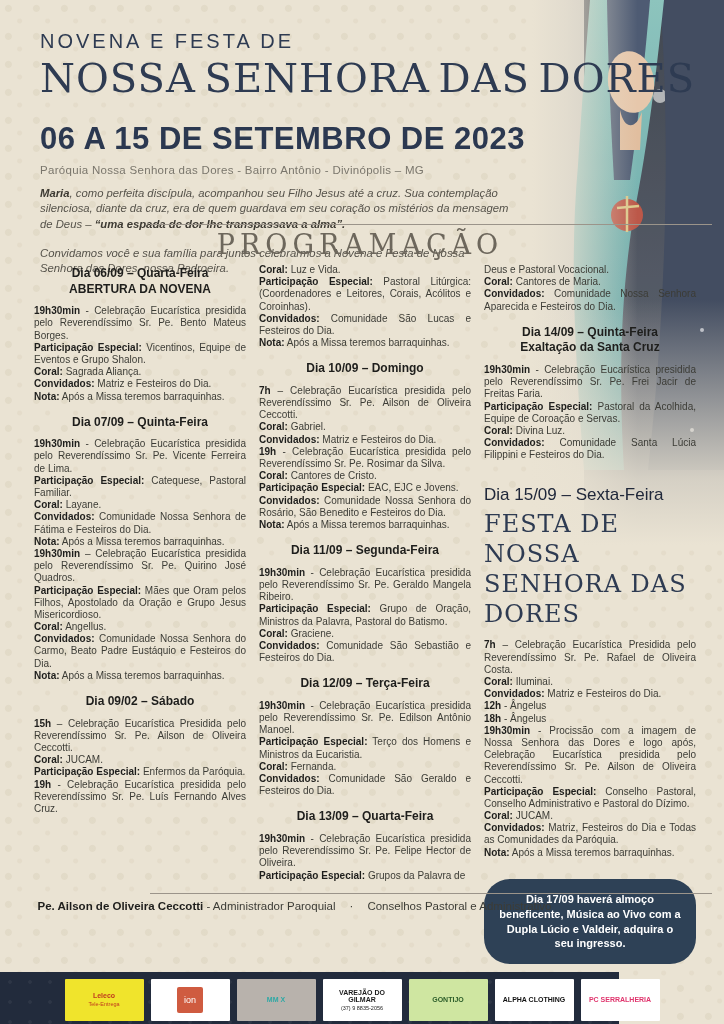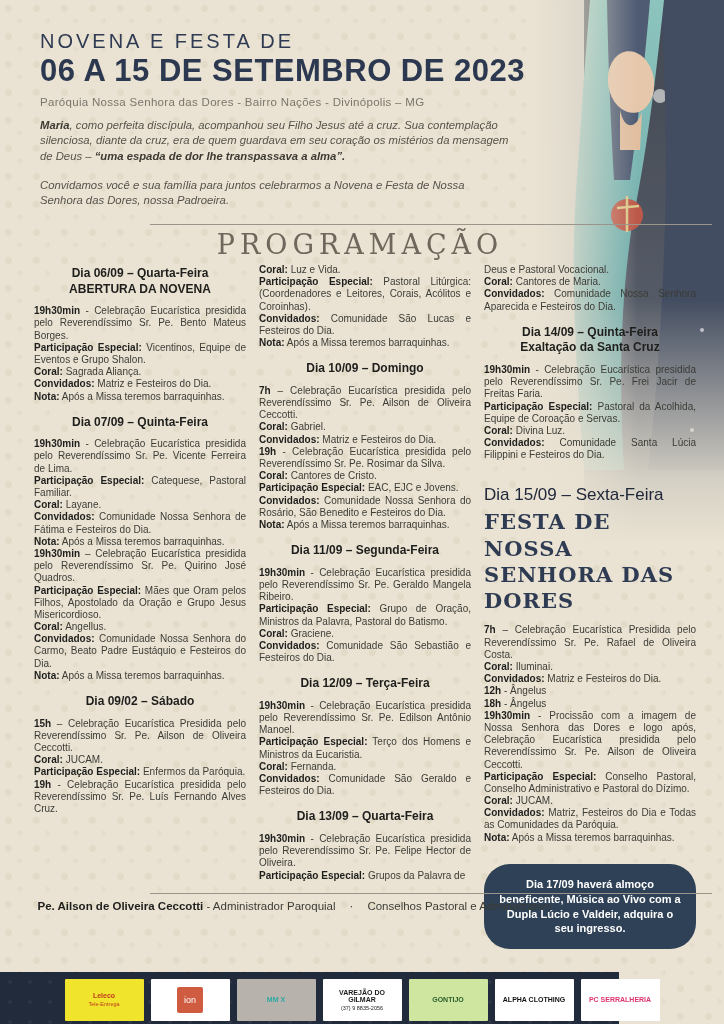--- a/index.html
+++ b/index.html
@@ -15,37 +15,37 @@
   }
   
   .statue{position:absolute;top:0;right:0;width:192px;height:545px;z-index:0;}
   .statue .fade-left{position:absolute;inset:0;background:linear-gradient(to right,#eae3d3 0%,rgba(234,227,211,.75) 18%,rgba(234,227,211,0) 55%);}
   .statue .fade-bottom{position:absolute;inset:0;background:linear-gradient(to top,#eae3d3 0%,rgba(234,227,211,.85) 12%,rgba(234,227,211,0) 45%);}
   .statue .wash{position:absolute;inset:0;background:rgba(234,227,211,.18);}
   
   .header{position:absolute;left:40px;top:30px;width:478px;z-index:2;}
   .kicker{font-size:20px;letter-spacing:3px;color:#2e3b52;font-weight:400;}
   .title{font-family:"DejaVu Serif", serif;font-size:40px;color:#2e3b52;letter-spacing:1px;word-spacing:-5px;margin-top:2px;white-space:nowrap;}
-  .daterange{font-size:31px;font-weight:bold;color:#2b3850;letter-spacing:.5px;margin-top:0;white-space:nowrap;}
+  .daterange{font-size:31px;font-weight:bold;color:#2b3850;letter-spacing:.5px;margin-top:20px;white-space:nowrap;}
   .parish{font-size:11.5px;color:#7a766c;margin-top:7px;letter-spacing:.3px;}
   .intro{font-style:italic;font-size:11.3px;line-height:1.35;color:#55524a;margin:10px 0 0 0;width:470px;}
   .intro b{color:#3d3a33;}
   .invite{font-style:italic;font-size:11.3px;line-height:1.35;color:#55524a;margin:14px 0 0 0;width:470px;}
   .hr-top{position:absolute;top:224px;left:150px;width:562px;border-top:1px solid #9b948a;z-index:2;}
   .prog-title{position:absolute;top:229px;left:140px;width:440px;text-align:center;z-index:2;
     font-family:"DejaVu Serif", serif;font-size:27px;color:#6d675c;letter-spacing:5px;}
   
   .cols{position:absolute;top:264px;left:34px;width:662px;height:626px;display:flex;gap:13px;z-index:2;}
   .col{flex:1 1 0;min-width:0;}
   .day-heading{font-size:12px;font-weight:bold;color:#1e1e1c;text-align:center;margin:12px 0 8px 0;line-height:1.3;}
   .day-heading:first-child{margin-top:2px;}
   .item{margin:0;font-size:10px;line-height:1.22;text-align:justify;color:#3c3c36;}
   .item strong{color:#1e1e1c;}
   .bigday{font-size:17px;font-weight:normal;color:#20283a;margin:24px 0 4px 0;}
-  .fancy{font-family:"DejaVu Serif", serif;font-size:21px;color:#2e3b52;letter-spacing:1px;line-height:1.25;margin:2px 0 10px 0;font-weight:bold;}
+  .fancy{font-family:"DejaVu Serif", serif;font-size:24px;color:#2e3b52;letter-spacing:1px;line-height:1.25;margin:2px 0 10px 0;}
   .badge{margin-top:20px;background:#2e4156;color:#fff;border-radius:26px;padding:13px 14px;
     font-size:11px;font-weight:bold;text-align:center;line-height:1.35;}
   
   .footer-rule{position:absolute;top:893px;left:150px;width:562px;border-top:1px solid #9b948a;z-index:2;}
   .footer-text{position:absolute;top:900px;left:0;width:589px;text-align:center;font-size:11.5px;color:#3c3c36;z-index:2;}
   .footer-text b{color:#1e1e1c;}
   .footer-text .sep{margin:0 14px;}
   .sponsor-area{position:absolute;left:0;top:972px;width:619px;height:102px;z-index:3;
     background-color:#222b3c;
     background-image:radial-gradient(circle, rgba(255,255,255,.05) 1.5px, transparent 2.2px);
@@ -96,22 +96,23 @@
       <circle cx="170" cy="330" r="2" fill="#cfd6e2" opacity="0.8"></circle>
       <circle cx="160" cy="430" r="2" fill="#cfd6e2" opacity="0.8"></circle>
     </svg>
     <div class="wash"></div>
     <div class="fade-left"></div>
     <div class="fade-bottom"></div>
   </div>
 
   <div class="header">
     <div class="kicker">NOVENA E FESTA DE</div>
+    <div class="title">NOSSA SENHORA DAS DORES</div>
     <div class="daterange">06 A 15 DE SETEMBRO DE 2023</div>
-    <div class="parish">Paróquia Nossa Senhora das Dores - Bairro Nações - Divinópolis – MG</div>
+    <div class="parish">Paróquia Nossa Senhora das Dores - Bairro Antônio - Divinópolis – MG</div>
     <p class="intro"><b>Maria</b><span>, como perfeita discípula, acompanhou seu Filho Jesus até a cruz. Sua contemplação silenciosa, diante da cruz, era de quem guardava em seu coração os mistérios da mensagem de Deus – </span><b>“uma espada de dor lhe transpassava a alma”.</b></p>
     <p class="invite">Convidamos você e sua família para juntos celebrarmos a Novena e Festa de Nossa Senhora das Dores, nossa Padroeira.</p>
   </div>
 
   <div class="hr-top"></div>
   <div class="prog-title">PROGRAMAÇÃO</div>
 
   <div class="cols">
     <div class="col">
         <div class="day-heading">

